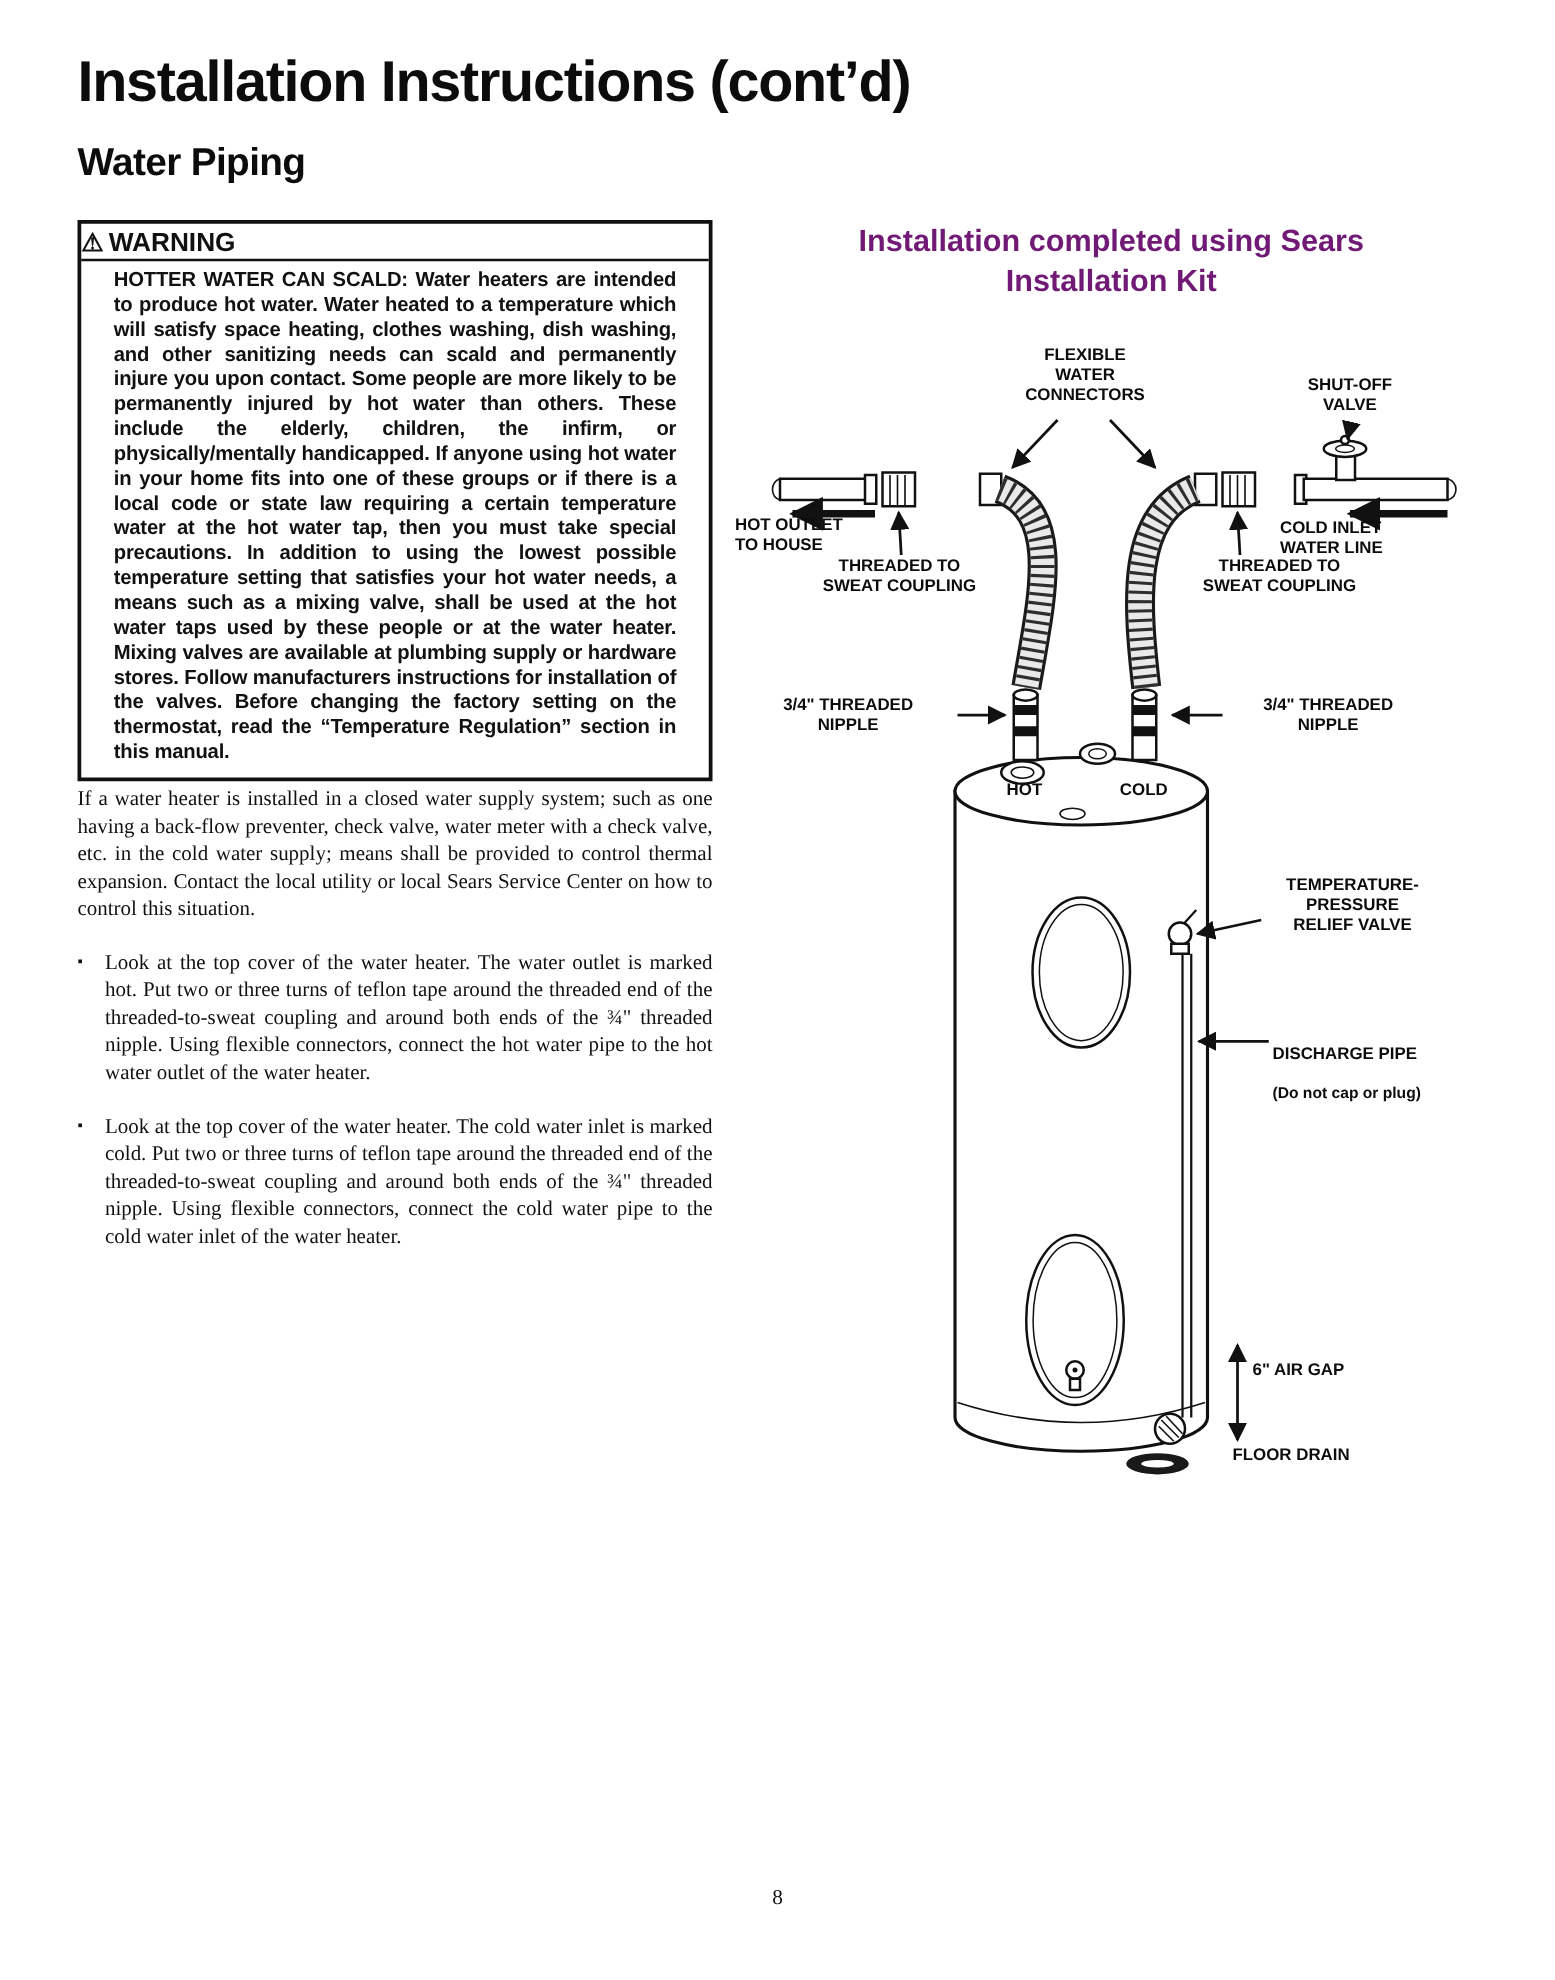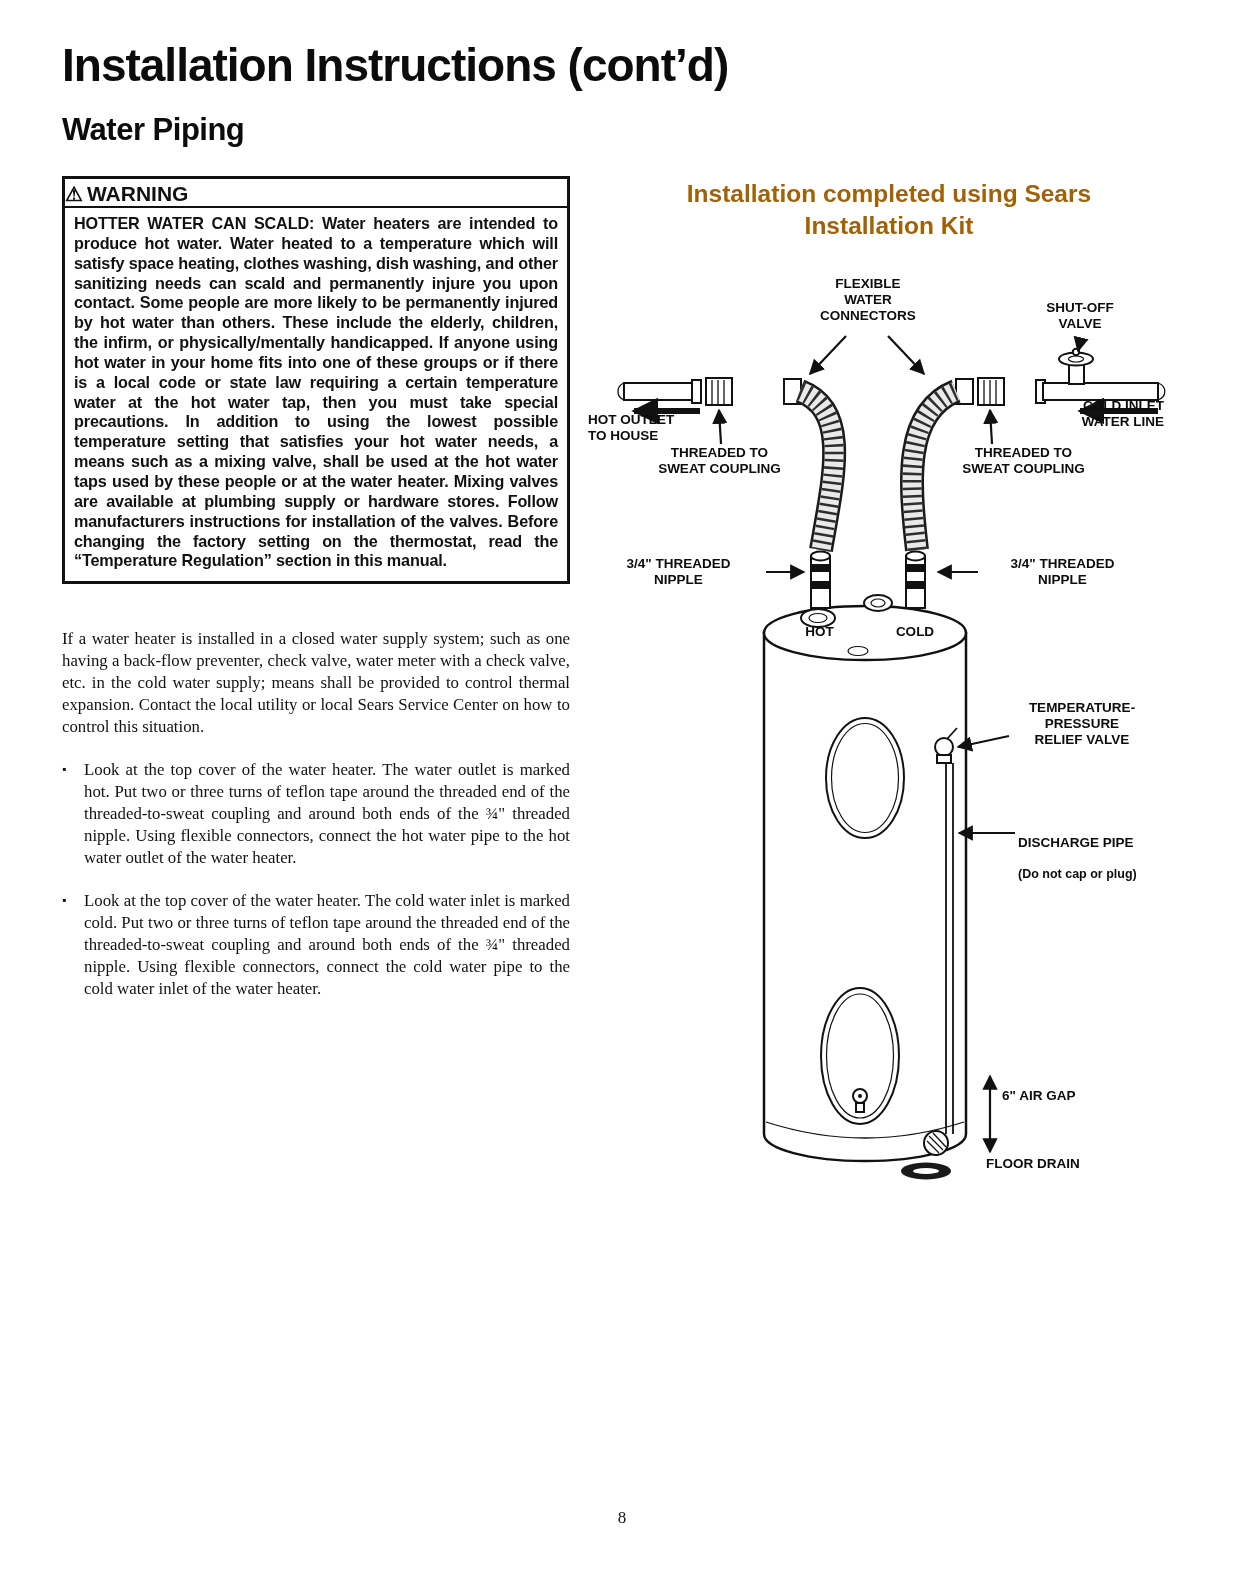--- a/index.html
+++ b/index.html
@@ -8,32 +8,32 @@
 
   .h1{position:absolute;left:62px;top:38px;margin:0;font-family:"Liberation Sans",sans-serif;
       font-weight:bold;font-size:46px;letter-spacing:-1px;color:#0c0c0c;}
   .h2{position:absolute;left:62px;top:112px;margin:0;font-family:"Liberation Sans",sans-serif;
       font-weight:bold;font-size:31px;letter-spacing:-0.5px;color:#0c0c0c;}
 
   .warnbox{position:absolute;left:62px;top:176px;width:508px;border:3px solid #111;box-sizing:border-box;background:#fff;}
   .warnhead{font-family:"Liberation Sans",sans-serif;font-weight:bold;font-size:21px;text-align:left;
             padding:3px 0 0;border-bottom:2px solid #111;}
   .warnhead .tri{margin-right:4px;font-size:20px;}
-  .warnbody{padding:6px 9px 10px;font-family:"Liberation Sans",sans-serif;font-weight:bold;
+  .warnbody{padding:6px 26px 10px;font-family:"Liberation Sans",sans-serif;font-weight:bold;
             font-size:16.2px;line-height:1.225;letter-spacing:-0.15px;text-align:justify;}
 
   .bodycol{position:absolute;left:62px;top:628px;width:508px;font-size:16.8px;line-height:1.31;text-align:justify;}
   .para{margin:0 0 21px;}
   .note{font-weight:bold;}
   .bullet{display:flex;margin:0 0 21px;}
   .bmark{width:22px;flex:0 0 22px;font-size:12px;padding-top:3px;}
   .btext{flex:1;text-align:justify;}
 
   .dtitle{position:absolute;left:598px;top:178px;width:582px;text-align:center;white-space:pre-line;
-          font-family:"Liberation Sans",sans-serif;font-weight:bold;font-size:24.5px;line-height:1.3;color:#a16207;}
+          font-family:"Liberation Sans",sans-serif;font-weight:bold;font-size:24.5px;line-height:1.3;color:#701a75;}
 
   .diagram{position:absolute;left:588px;top:250px;width:600px;height:990px;}
   .diagram svg{position:absolute;left:0;top:0;}
   .dlabel{position:absolute;white-space:pre-line;font-family:"Liberation Sans",sans-serif;
           font-weight:bold;font-size:13.5px;line-height:1.18;color:#0c0c0c;}
   .dlabel.small{font-size:12.5px;font-weight:bold;}
 
   .pagenum{position:absolute;left:0;top:1508px;width:1244px;text-align:center;font-size:17px;}
 
   
@@ -210,21 +210,21 @@
 
     <div class="dlabel" style="left:210px;top:26px;width:140px;text-align:center;">FLEXIBLE
 WATER
 CONNECTORS</div>
     <div class="dlabel" style="left:428px;top:50px;width:128px;text-align:center;">SHUT-OFF
 VALVE</div>
     <div class="dlabel" style="left:0px;top:162px;width:120px;text-align:left;">HOT OUTLET
 TO HOUSE</div>
     <div class="dlabel" style="left:44px;top:195px;width:175px;text-align:center;">THREADED TO
 SWEAT COUPLING</div>
-    <div class="dlabel" style="left:436px;top:148px;width:140px;text-align:right;">COLD INLET
+    <div class="dlabel" style="left:436px;top:164px;width:140px;text-align:left;">COLD INLET
 WATER LINE</div>
     <div class="dlabel" style="left:348px;top:195px;width:175px;text-align:center;">THREADED TO
 SWEAT COUPLING</div>
     <div class="dlabel" style="left:8px;top:306px;width:165px;text-align:center;">3/4" THREADED
 NIPPLE</div>
     <div class="dlabel" style="left:392px;top:306px;width:165px;text-align:center;">3/4" THREADED
 NIPPLE</div>
     <div class="dlabel" style="left:204px;top:374px;width:55px;text-align:center;">HOT</div>
     <div class="dlabel" style="left:298px;top:374px;width:58px;text-align:center;">COLD</div>
     <div class="dlabel" style="left:420px;top:450px;width:148px;text-align:center;">TEMPERATURE-

